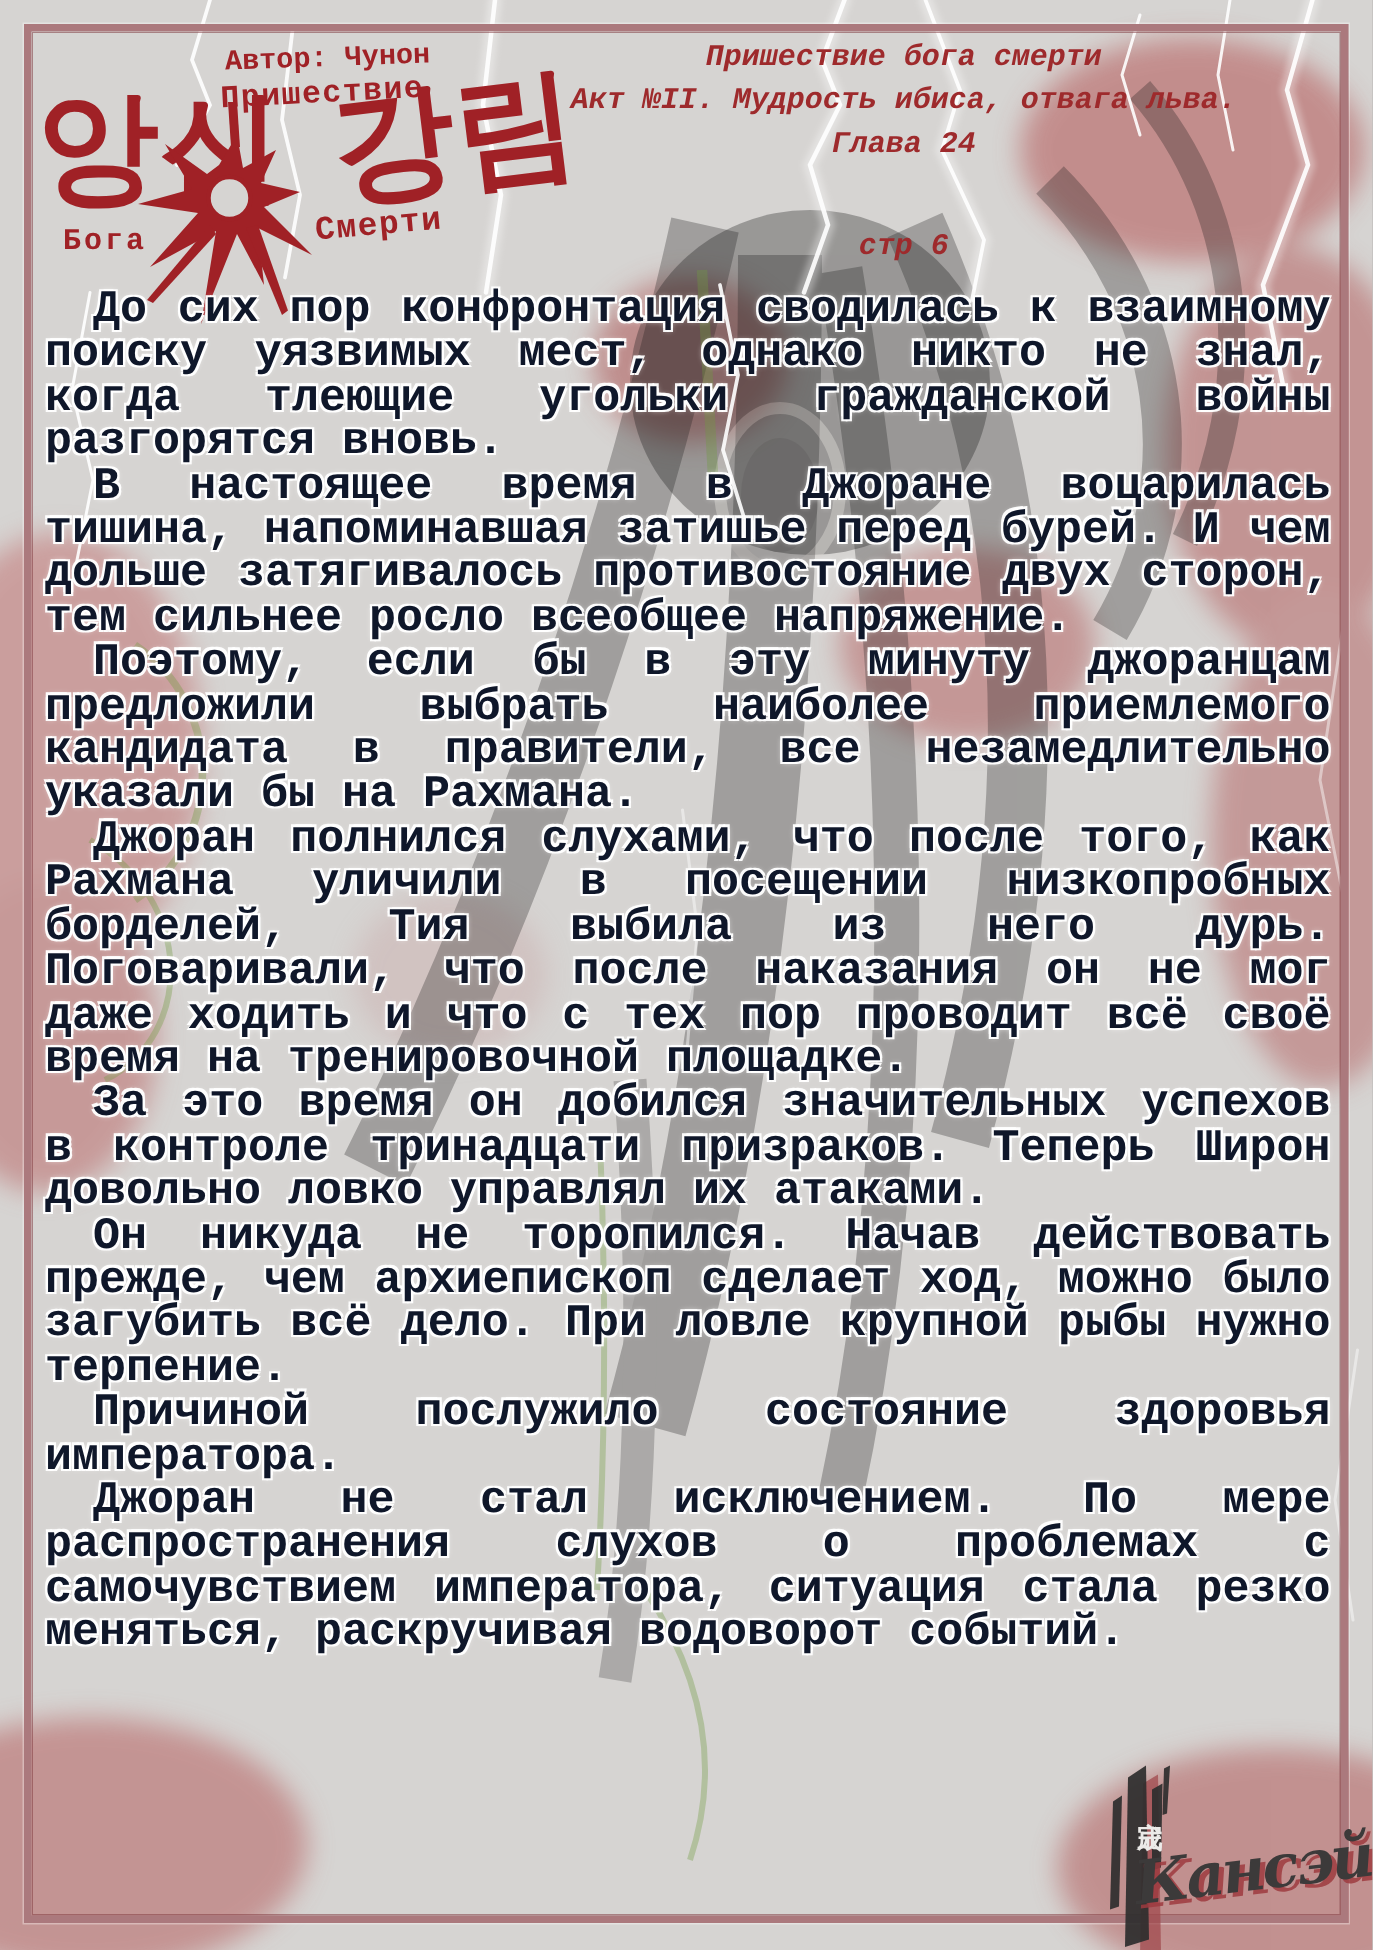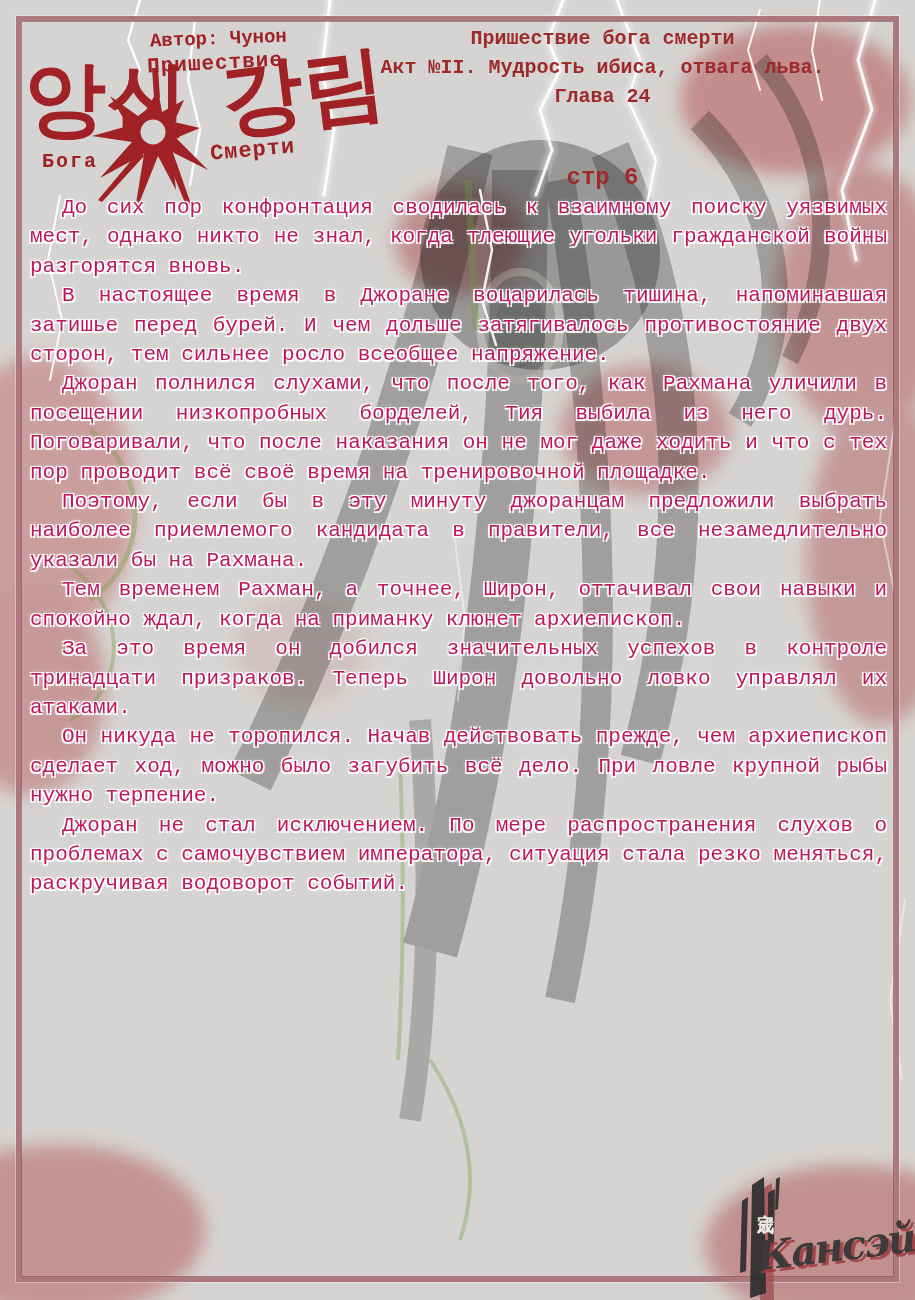--- a/index.html
+++ b/index.html
@@ -23,28 +23,28 @@
   .logo{position:absolute;left:22px;top:20px;width:330px;height:180px;z-index:2;color:#a02126;}
   .logo-author{position:absolute;left:128px;top:8px;font-size:19px;font-weight:bold;transform:rotate(-2deg);white-space:nowrap;}
   .logo-subtitle{position:absolute;left:125px;top:32px;font-size:21px;font-weight:bold;transform:rotate(-3deg);white-space:nowrap;letter-spacing:1px;}
   .logo-korean{position:absolute;left:2px;top:38px;font-family:"DejaVu Sans", sans-serif;font-weight:bold;font-size:82px;line-height:1;white-space:nowrap;}
   .logo-korean .k2{display:inline-block;margin-left:34px;transform:rotate(-7deg) translateY(-8px);}
   .logo-splat{position:absolute;left:58px;top:30px;width:150px;height:170px;}
   .logo-boga{position:absolute;left:20px;top:130px;font-size:20px;font-weight:bold;letter-spacing:2px;}
   .logo-smerti{position:absolute;left:188px;top:118px;font-size:22px;font-weight:bold;transform:rotate(-5deg);letter-spacing:1px;}
 
   
-  .header{position:absolute;left:330px;top:24px;width:545px;z-index:2;text-align:center;color:#9e2a2c;font-weight:bold;}
+  .header{position:absolute;left:330px;top:24px;width:545px;z-index:2;text-align:center;color:#9e2a2c;font-weight:bold;font-style:italic;}
   .header .hline{font-size:20px;line-height:29px;white-space:nowrap;}
-  .header .page-num{font-size:24px;margin-top:53px;text-align:center;}
+  .header .page-num{font-size:20px;margin-top:42px;text-align:center;}
 
   
   .body-text{
     position:absolute;left:30px;top:193px;width:857px;z-index:2;
-    font-size:21px;line-height:29.4px;font-weight:normal;color:#be185d;
+    font-size:30px;line-height:29.4px;font-weight:bold;color:#0f172a;
     text-align:justify;
   }
   .body-text p{
     margin:0;text-indent:32px;
     text-shadow:
       -1.5px -1.5px 0 rgba(255,255,255,.95),
        1.5px -1.5px 0 rgba(255,255,255,.95),
       -1.5px  1.5px 0 rgba(255,255,255,.95),
        1.5px  1.5px 0 rgba(255,255,255,.95),
        0 0 4px rgba(255,255,255,.85);
@@ -169,25 +169,25 @@
   <div class="header">
     <div class="hline">Пришествие бога смерти</div>
     <div class="hline">Акт №II. Мудрость ибиса, отвага льва.</div>
     <div class="hline">Глава 24</div>
     <div class="page-num">стр 6</div>
   </div>
 
   <div class="body-text">
       <p class="para">До сих пор конфронтация сводилась к взаимному поиску уязвимых мест, однако никто не знал, когда тлеющие угольки гражданской войны разгорятся вновь.</p>
       <p class="para">В настоящее время в Джоране воцарилась тишина, напоминавшая затишье перед бурей. И чем дольше затягивалось противостояние двух сторон, тем сильнее росло всеобщее напряжение.</p>
+      <p class="para">Поэтому, если бы в эту минуту джоранцам предложили выбрать наиболее приемлемого кандидата в правители, все незамедлительно указали бы на Рахмана.</p>
       <p class="para">Джоран полнился слухами, что после того, как Рахмана уличили в посещении низкопробных борделей, Тия выбила из него дурь. Поговаривали, что после наказания он не мог даже ходить и что с тех пор проводит всё своё время на тренировочной площадке.</p>
-      <p class="para">Поэтому, если бы в эту минуту джоранцам предложили выбрать наиболее приемлемого кандидата в правители, все незамедлительно указали бы на Рахмана.</p>
-      <p class="para">Тем временем Рахман, а точнее, Широн, оттачивал свои навыки и спокойно ждал, когда на приманку клюнет архиепископ.</p>
       <p class="para">За это время он добился значительных успехов в контроле тринадцати призраков. Теперь Широн довольно ловко управлял их атаками.</p>
       <p class="para">Он никуда не торопился. Начав действовать прежде, чем архиепископ сделает ход, можно было загубить всё дело. При ловле крупной рыбы нужно терпение.</p>
+      <p class="para">Причиной послужило состояние здоровья императора.</p>
       <p class="para">Джоран не стал исключением. По мере распространения слухов о проблемах с самочувствием императора, ситуация стала резко меняться, раскручивая водоворот событий.</p>
     </div>
 
   <div class="signature">
     <svg class="sig-brush" viewBox="0 0 70 125" xmlns="http://www.w3.org/2000/svg">
       <g opacity="0.75" fill="#a04a4e" transform="translate(6,8)">
         <path d="M18,6 L28,0 L30,118 L16,122 Z"></path>
       </g>
       <g fill="#2e2e2e" opacity="0.92">
         <path d="M14,10 L26,2 L28,118 L12,123 Z"></path>

